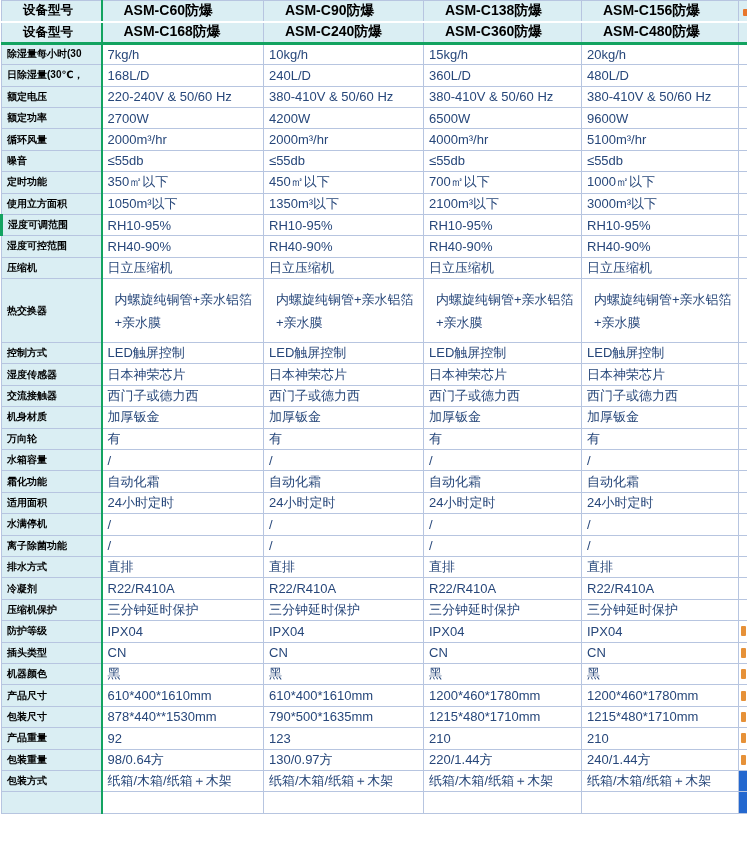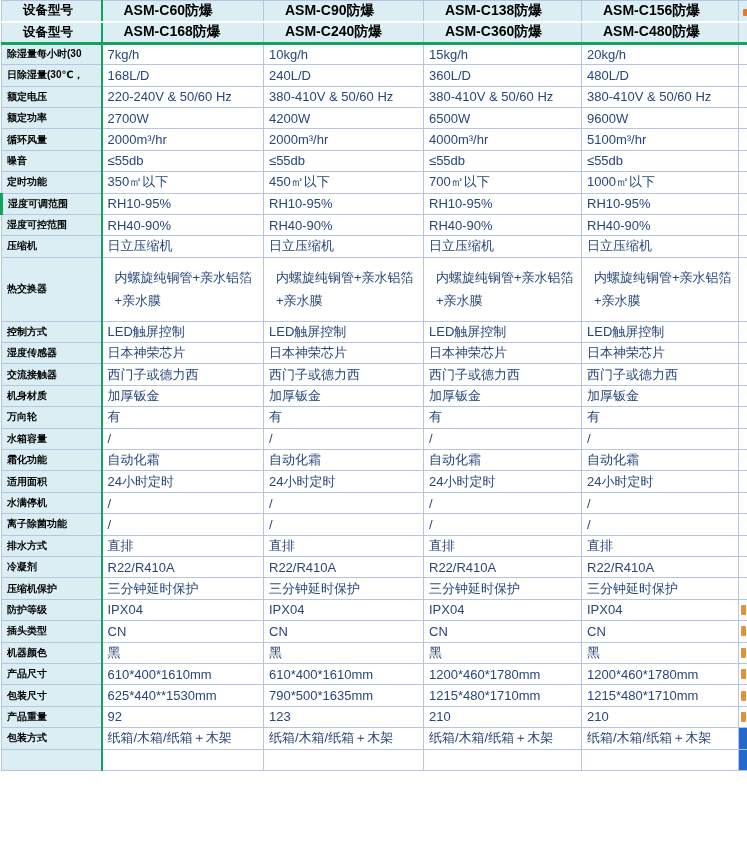--- a/index.html
+++ b/index.html
@@ -153,20 +153,28 @@
           <td class="edge"></td>
         </tr>
         <tr>
           <th class="lbl">定时功能</th>
           <td class="val">350㎡以下</td>
           <td class="val">450㎡以下</td>
           <td class="val">700㎡以下</td>
           <td class="val">1000㎡以下</td>
           <td class="edge"></td>
         </tr>
+        <tr>
+          <th class="lbl">使用立方面积</th>
+          <td class="val">1050m³以下</td>
+          <td class="val">1350m³以下</td>
+          <td class="val">2100m³以下</td>
+          <td class="val">3000m³以下</td>
+          <td class="edge"></td>
+        </tr>
         <tr class="green-left">
           <th class="lbl">湿度可调范围</th>
           <td class="val">RH10-95%</td>
           <td class="val">RH10-95%</td>
           <td class="val">RH10-95%</td>
           <td class="val">RH10-95%</td>
           <td class="edge"></td>
         </tr>
         <tr>
           <th class="lbl">湿度可控范围</th>
@@ -323,32 +331,40 @@
         <tr>
           <th class="lbl">产品尺寸</th>
           <td class="val">610*400*1610mm</td>
           <td class="val">610*400*1610mm</td>
           <td class="val">1200*460*1780mm</td>
           <td class="val">1200*460*1780mm</td>
           <td class="edge"><span class="frag"></span></td>
         </tr>
         <tr>
           <th class="lbl">包装尺寸</th>
-          <td class="val">625*440**1530mm</td>
+          <td class="val">878*440**1530mm</td>
           <td class="val">790*500*1635mm</td>
           <td class="val">1215*480*1710mm</td>
           <td class="val">1215*480*1710mm</td>
           <td class="edge"><span class="frag"></span></td>
         </tr>
         <tr>
           <th class="lbl">产品重量</th>
           <td class="val">92</td>
           <td class="val">123</td>
           <td class="val">210</td>
           <td class="val">210</td>
+          <td class="edge"><span class="frag"></span></td>
+        </tr>
+        <tr>
+          <th class="lbl">包装重量</th>
+          <td class="val">98/0.64方</td>
+          <td class="val">130/0.97方</td>
+          <td class="val">220/1.44方</td>
+          <td class="val">240/1.44方</td>
           <td class="edge"><span class="frag"></span></td>
         </tr>
         <tr>
           <th class="lbl">包装方式</th>
           <td class="val">纸箱/木箱/纸箱＋木架</td>
           <td class="val">纸箱/木箱/纸箱＋木架</td>
           <td class="val">纸箱/木箱/纸箱＋木架</td>
           <td class="val">纸箱/木箱/纸箱＋木架</td>
           <td class="edge blue"></td>
         </tr>

